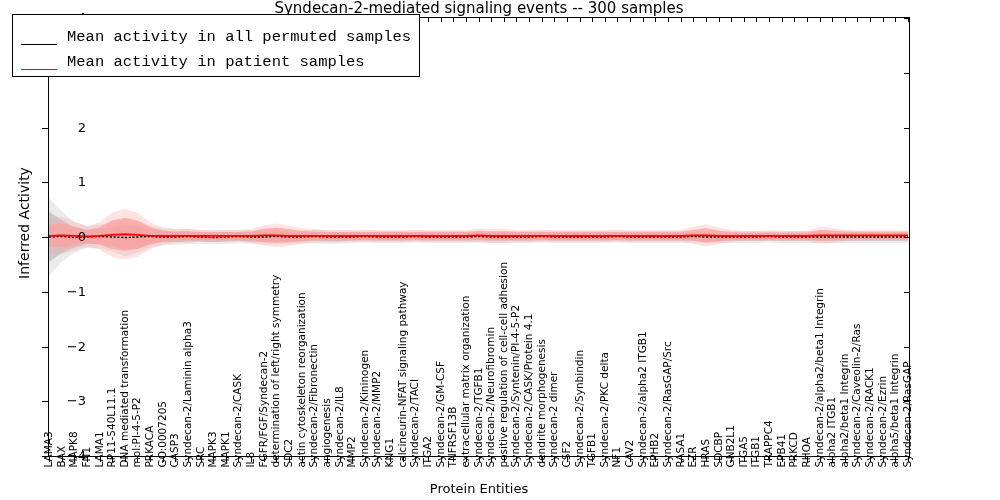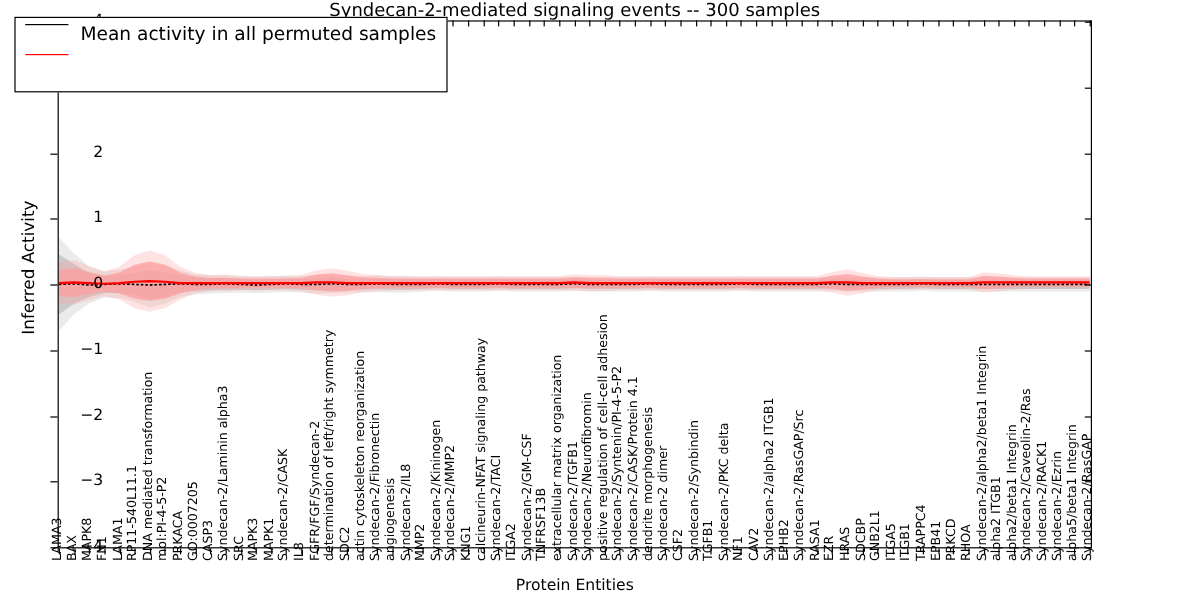--- a/index.html
+++ b/index.html
@@ -33,21 +33,21 @@
   .xlabels{position:absolute;left:0;top:462px;width:1000px;height:38px;}
   .xtl{position:absolute;bottom:33px;font-size:10.5px;line-height:10.5px;
     white-space:nowrap;transform:rotate(-90deg);transform-origin:left bottom;
     color:#000;}
   .xaxis-title{position:absolute;left:48px;top:481px;width:862px;
     text-align:center;font-size:13px;color:#000;}
 
   
   .legend{position:absolute;left:12px;top:14px;
     border:1.1px solid #000;background:#fff;padding:5px 8px 6px 8px;}
-  .legend-row{display:flex;align-items:flex-start;height:25px;}
+  .legend-row{display:flex;align-items:flex-end;height:25px;font-family:Liberation Mono, monospace;}
   .legend-swatch{width:36px;height:0;border-top:1.6px solid #000;margin-right:10px;}
   .legend-swatch.red{border-top-color:#ff0000;}
   .legend-text{font-size:15.5px;line-height:16px;color:#000;white-space:nowrap;}
 
   svg.series{position:absolute;left:0;top:0;}
 </style>
 </head>
 <body>
 
 <div id="root">
@@ -311,16 +311,17 @@
     </div>
   <div class="xaxis-title">Protein Entities</div>
 
   <div class="legend">
     <div class="legend-row">
       <span class="legend-swatch"></span>
       <span class="legend-text">Mean activity in all permuted samples</span>
     </div>
     <div class="legend-row">
       <span class="legend-swatch red"></span>
+      <span class="legend-text">Mean activity in patient samples</span>
     </div>
   </div>
 
 </div>
 
 </body></html>

